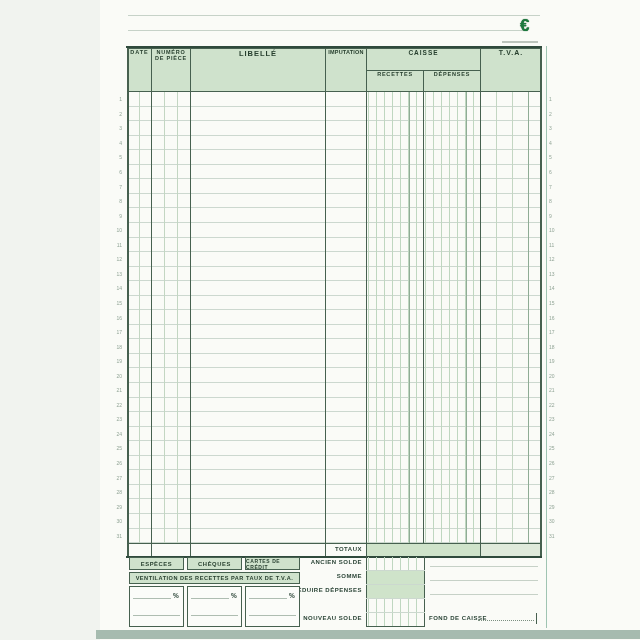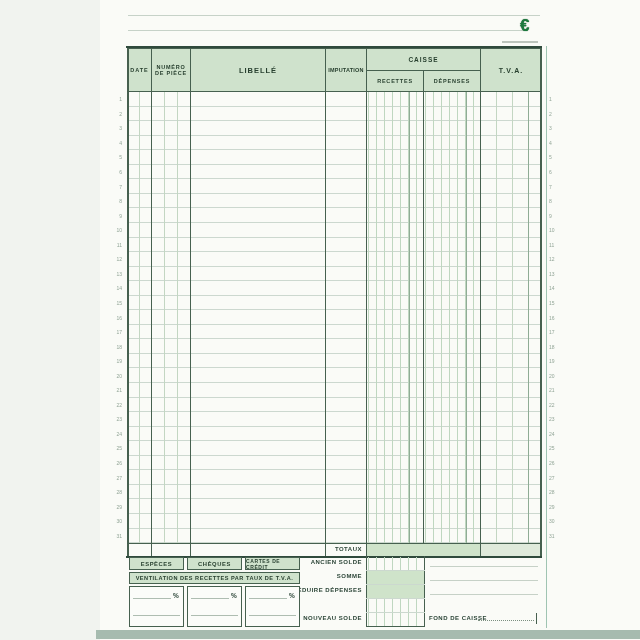--- a/index.html
+++ b/index.html
@@ -12,21 +12,21 @@
   .sheet{position:absolute;left:0;top:0;width:640px;height:640px;background:#fafbf7;}
   .sheet:before{content:"";position:absolute;left:0;top:0;width:100px;height:640px;background:#f1f3ef;}
   
   .topline{position:absolute;height:1px;background:#c6d2c8;}
   
   .logo{position:absolute;font-weight:bold;font-size:17px;color:#1c7a3e;text-shadow:0 0 1px #145229;}
   .smudge{position:absolute;height:2px;background:#bcc4bc;}
   
   .hcell{
     position:absolute;background:#cfe2cc;
-    display:flex;align-items:center;justify-content:center;flex-direction:column;
+    display:flex;align-items:center;justify-content:flex-start;flex-direction:column;
     font-weight:bold;letter-spacing:1px;font-size:6.5px;color:#28402f;
     box-sizing:border-box;border:1px solid #46604f;
   }
   .hcell .sub{font-size:5.5px;letter-spacing:0.8px;}
   
   .vdark{position:absolute;width:1px;background:#46604f;}
   .hdark{position:absolute;height:1px;background:#46604f;}
   .hdark2{position:absolute;height:2px;background:#2f4a3c;}
   .vlight{position:absolute;width:1px;background:#c3d6c2;}
   .vmed{position:absolute;width:1px;background:#8fac95;}

